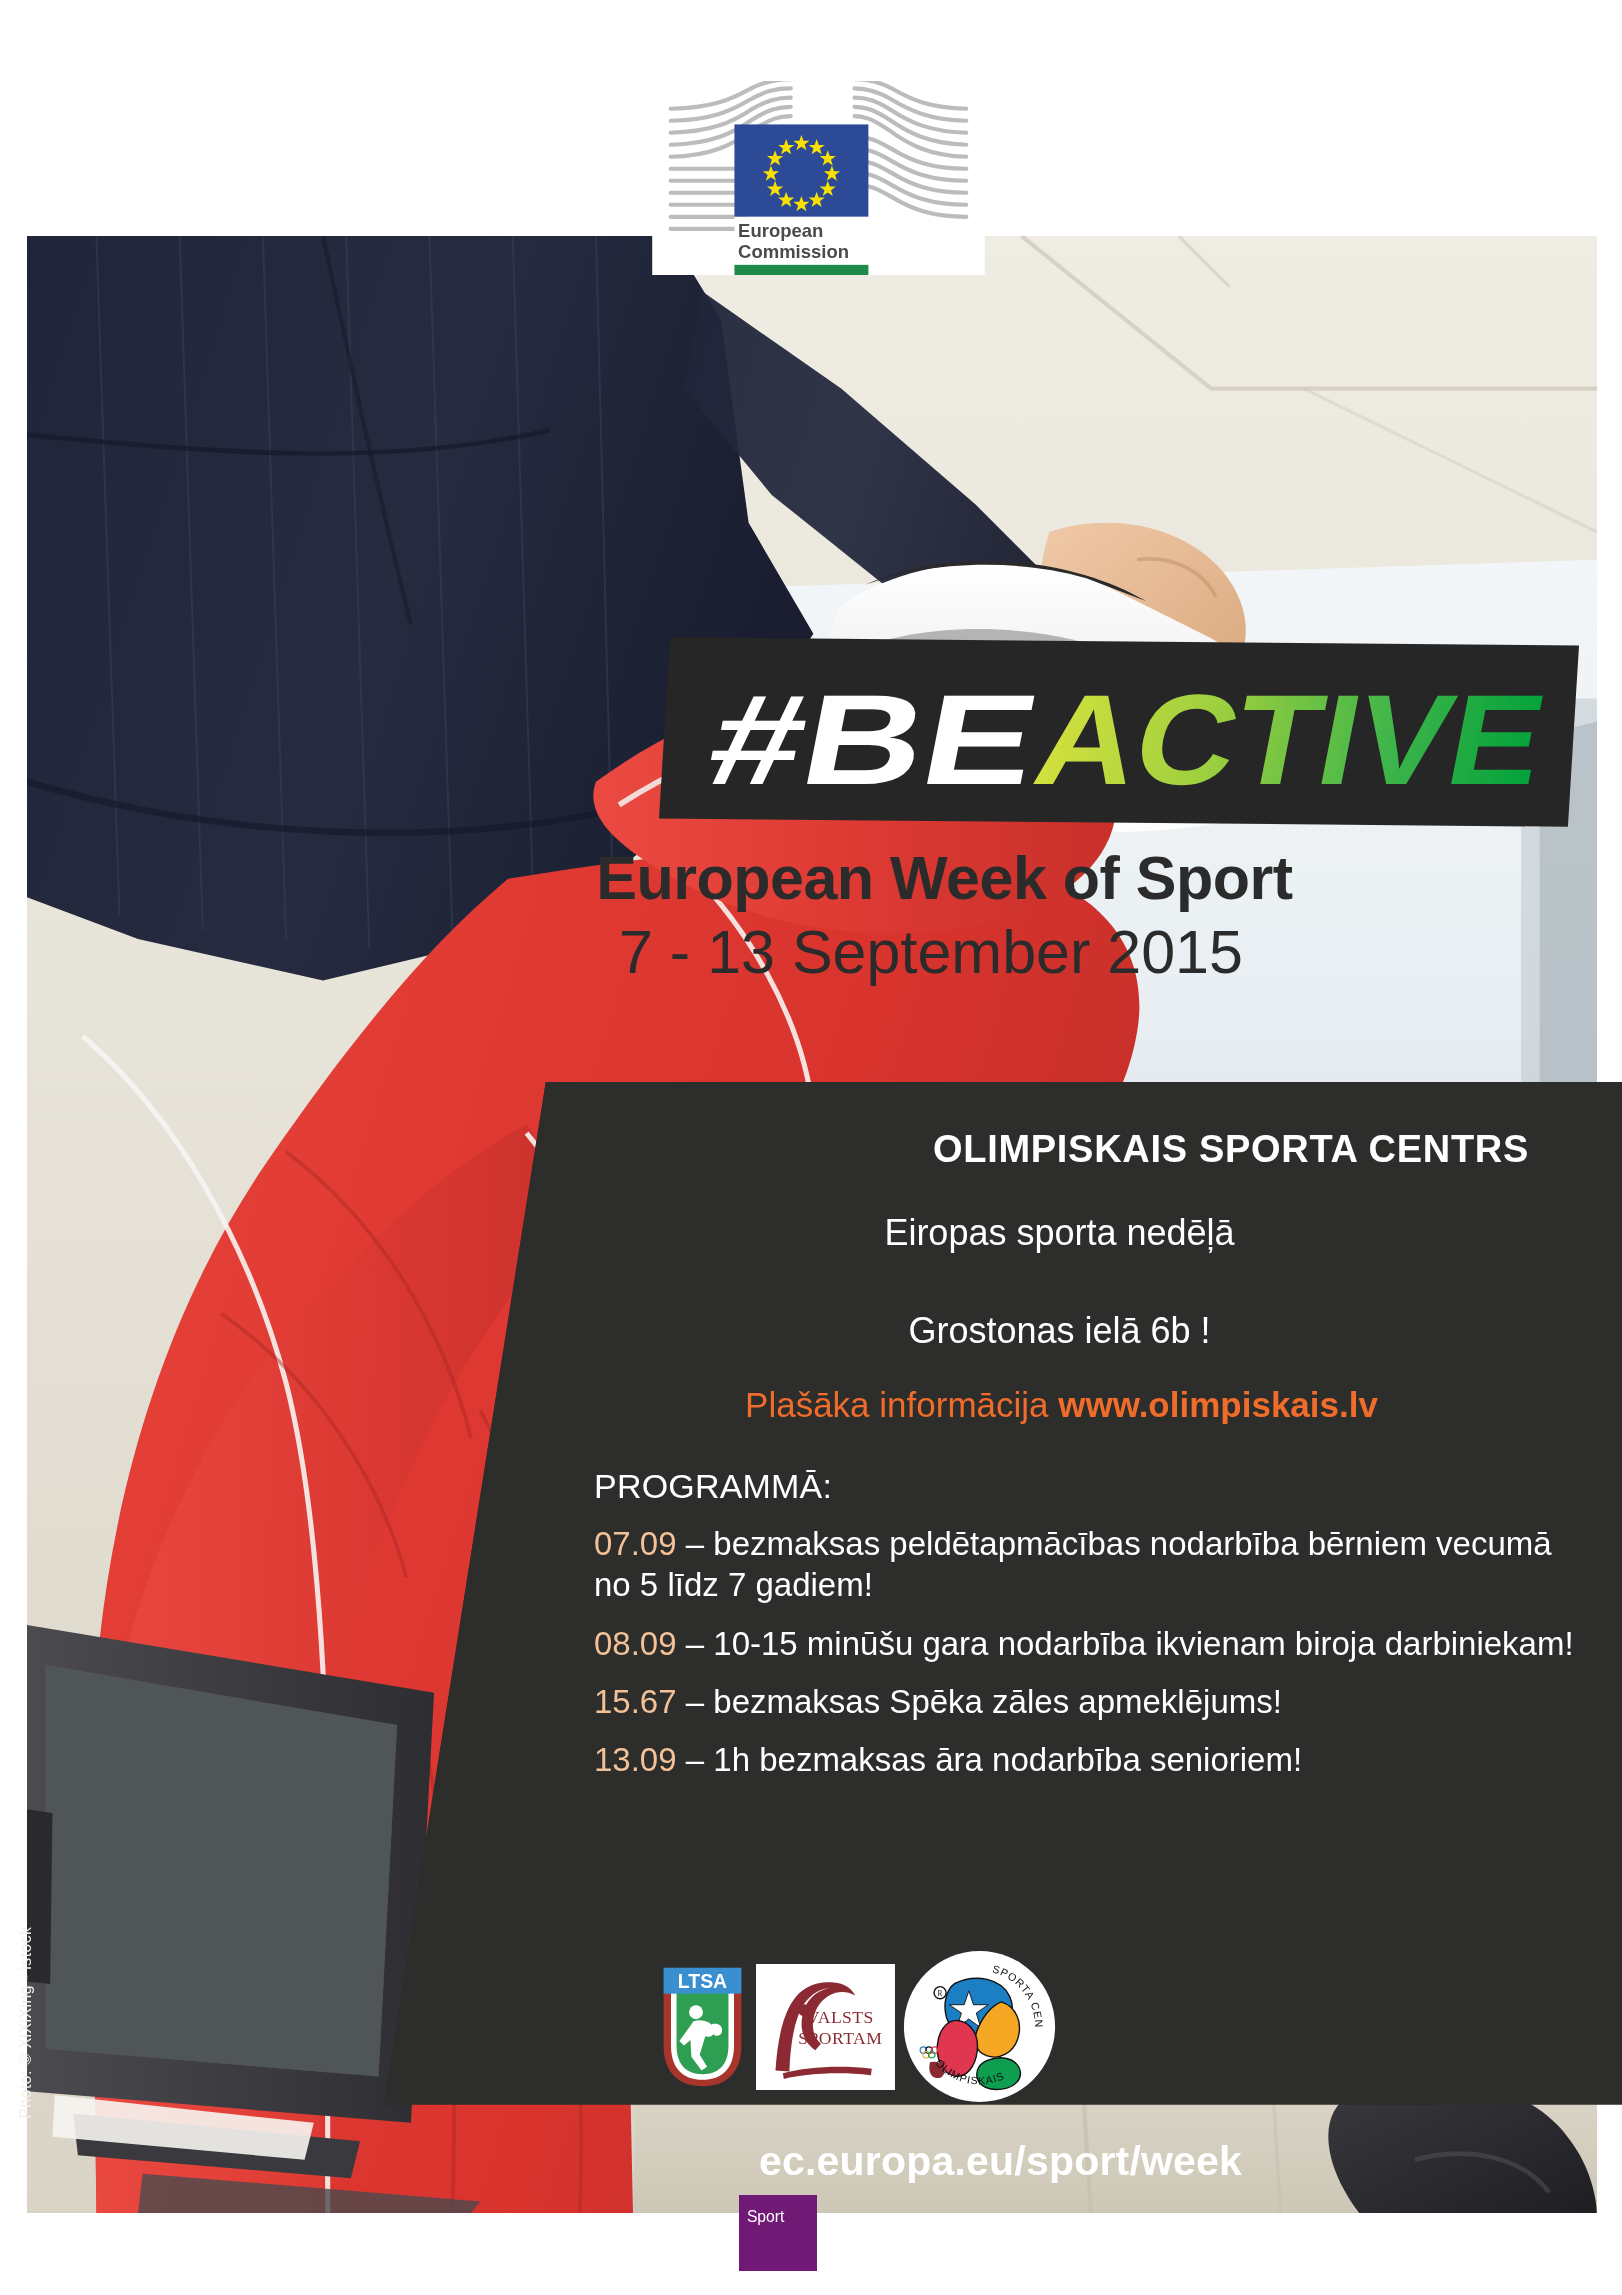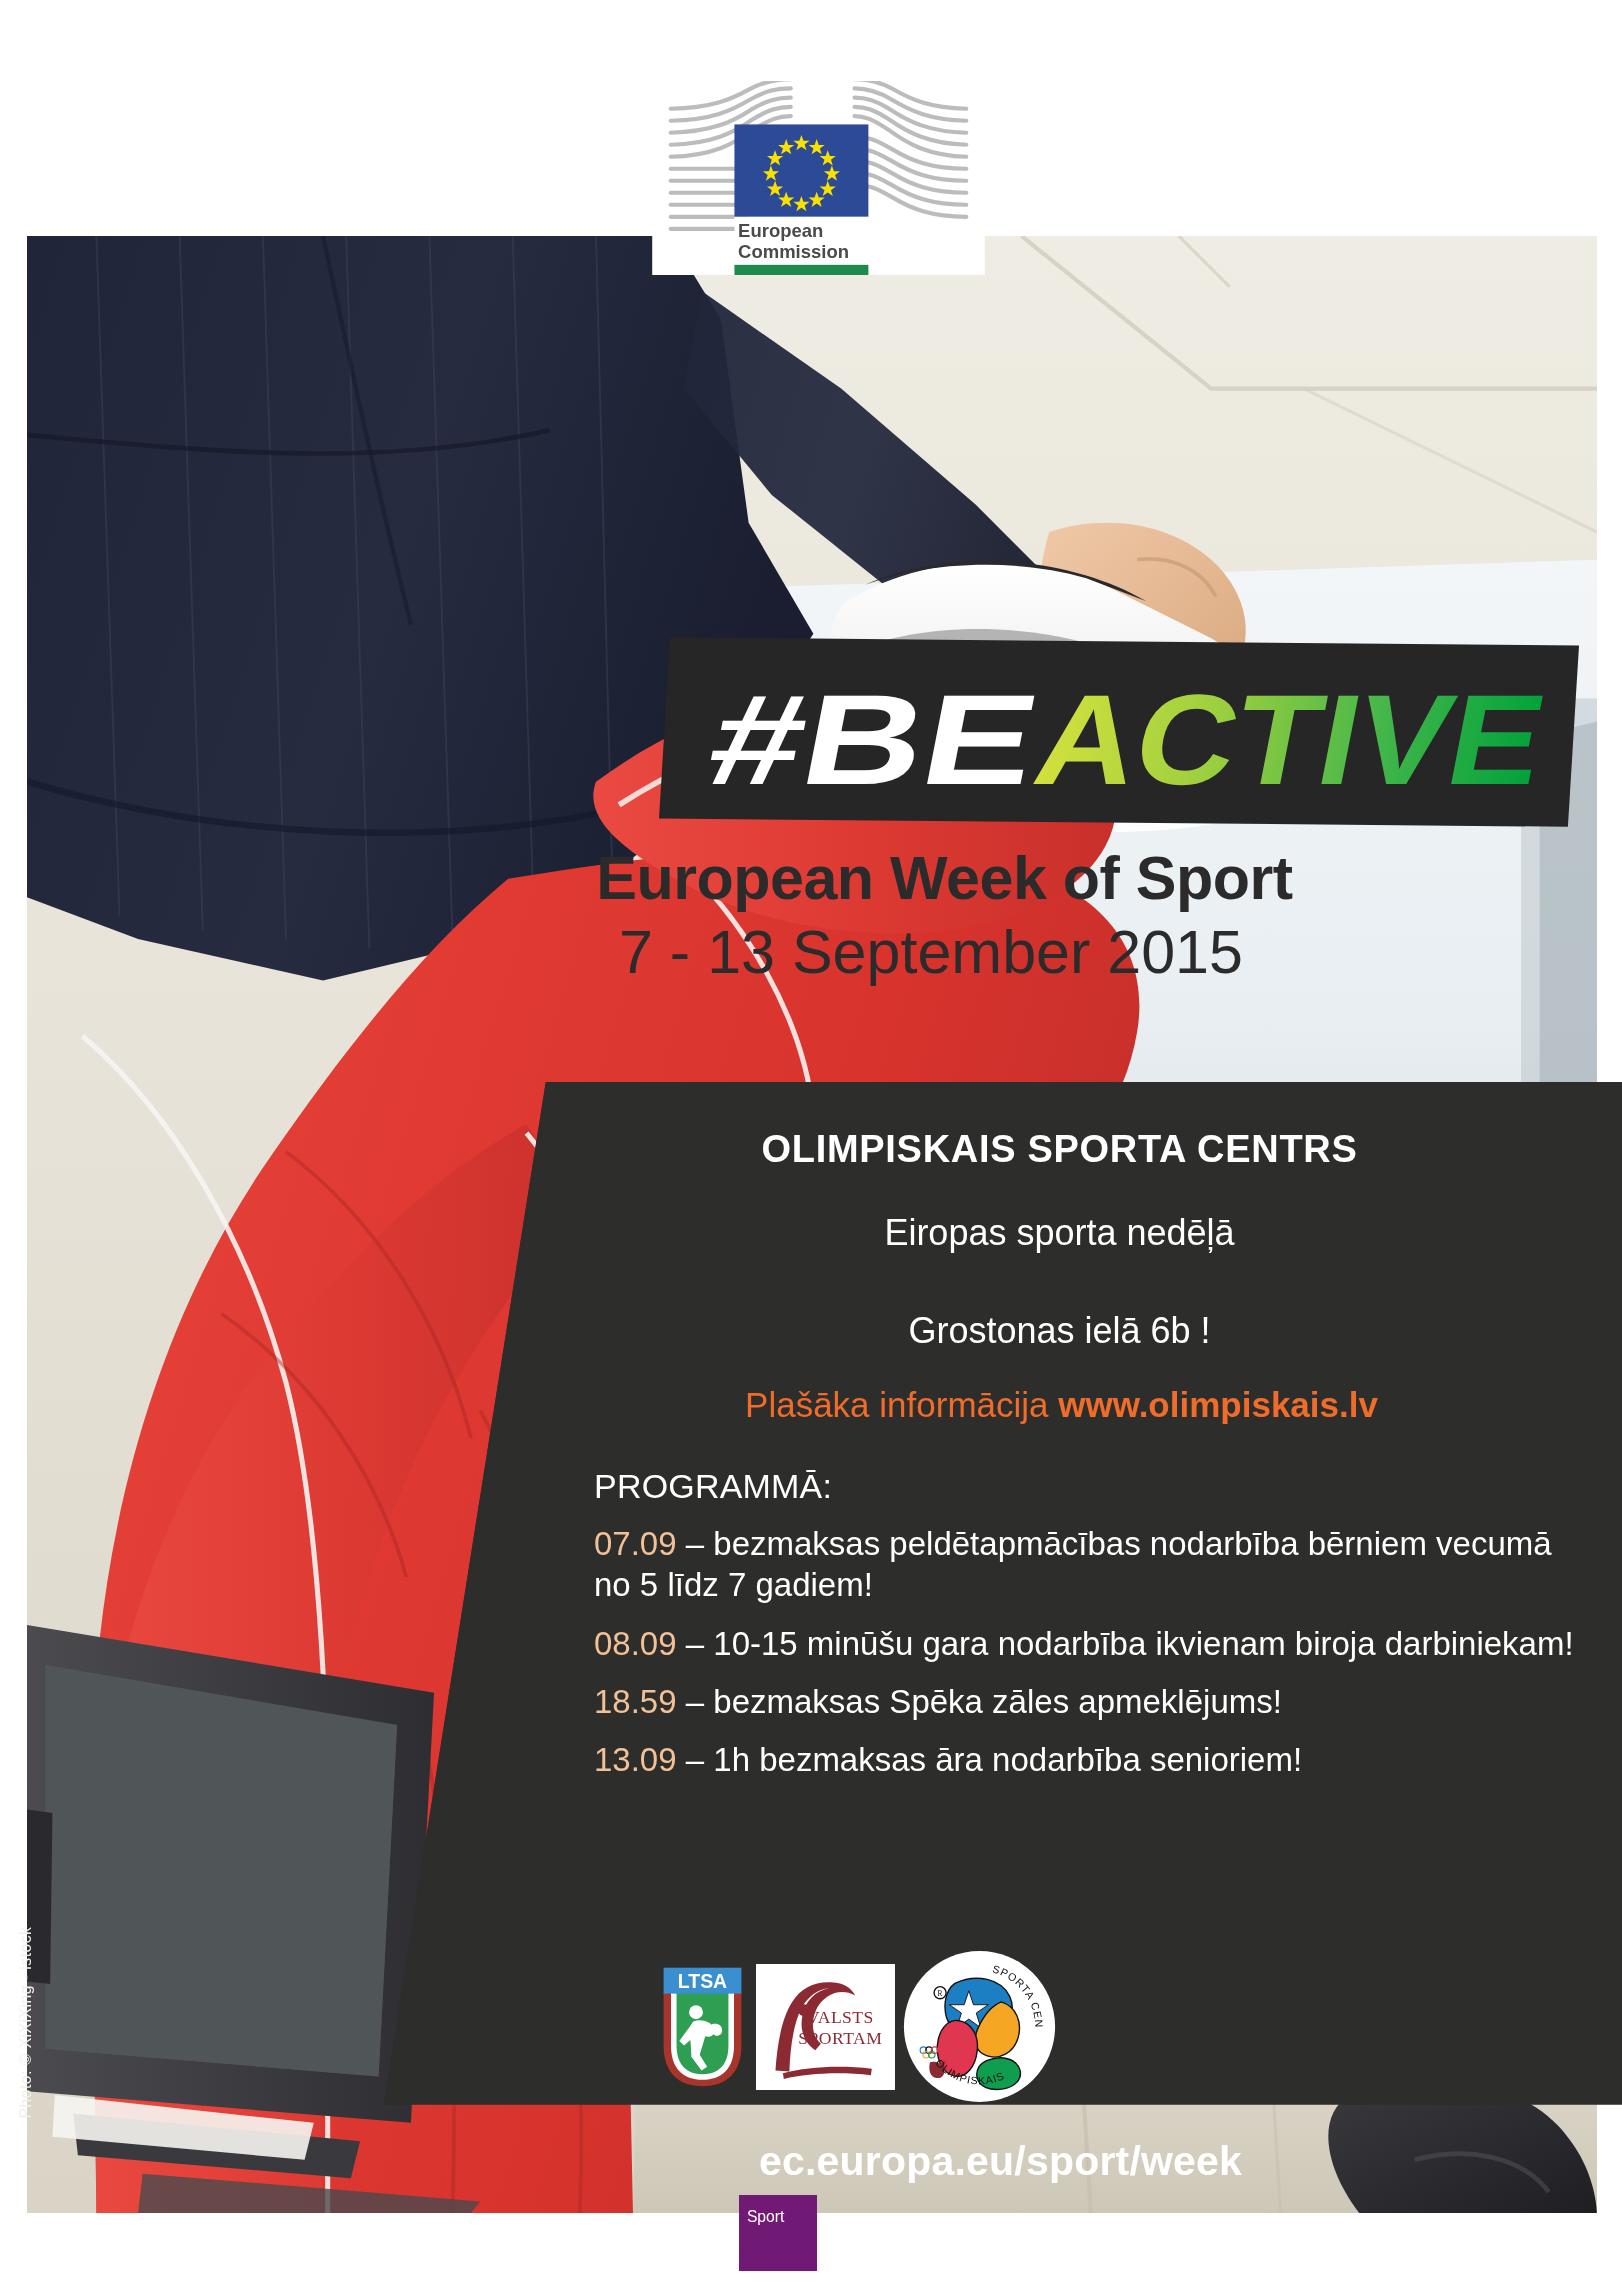--- a/index.html
+++ b/index.html
@@ -109,24 +109,24 @@
     position: absolute;
     left: 0;
     top: 1082px;
     width: 1623px;
     height: 1031px;
     z-index: 26;
   }
 
   .venue-name {
     position: absolute;
-    left: 569px;
+    left: 548px;
     top: 46px;
     width: 981px;
-    text-align: center;
+    text-align: right;
     color: #ffffff;
     font-size: 38px;
     font-weight: bold;
     letter-spacing: 0.7px;
   }
   .venue-sub {
     position: absolute;
     left: 569px;
     top: 130px;
     width: 981px;
@@ -492,21 +492,21 @@
 
       <div class="prog-item">
         <span class="date">07.09</span><span> – </span><span>bezmaksas peldētapmācības nodarbība bērniem vecumā no 5 līdz 7 gadiem!</span>
       </div>
 
       <div class="prog-item">
         <span class="date">08.09</span><span> – </span><span>10-15 minūšu gara nodarbība ikvienam biroja darbiniekam!</span>
       </div>
 
       <div class="prog-item">
-        <span class="date">18.59</span><span> – </span><span>bezmaksas Spēka zāles apmeklējums!</span>
+        <span class="date">15.67</span><span> – </span><span>bezmaksas Spēka zāles apmeklējums!</span>
       </div>
 
       <div class="prog-item">
         <span class="date">13.09</span><span> – </span><span>1h bezmaksas āra nodarbība senioriem!</span>
       </div>
     </div>
 
     <div class="logos-row">
 
       <div class="logo-box">

